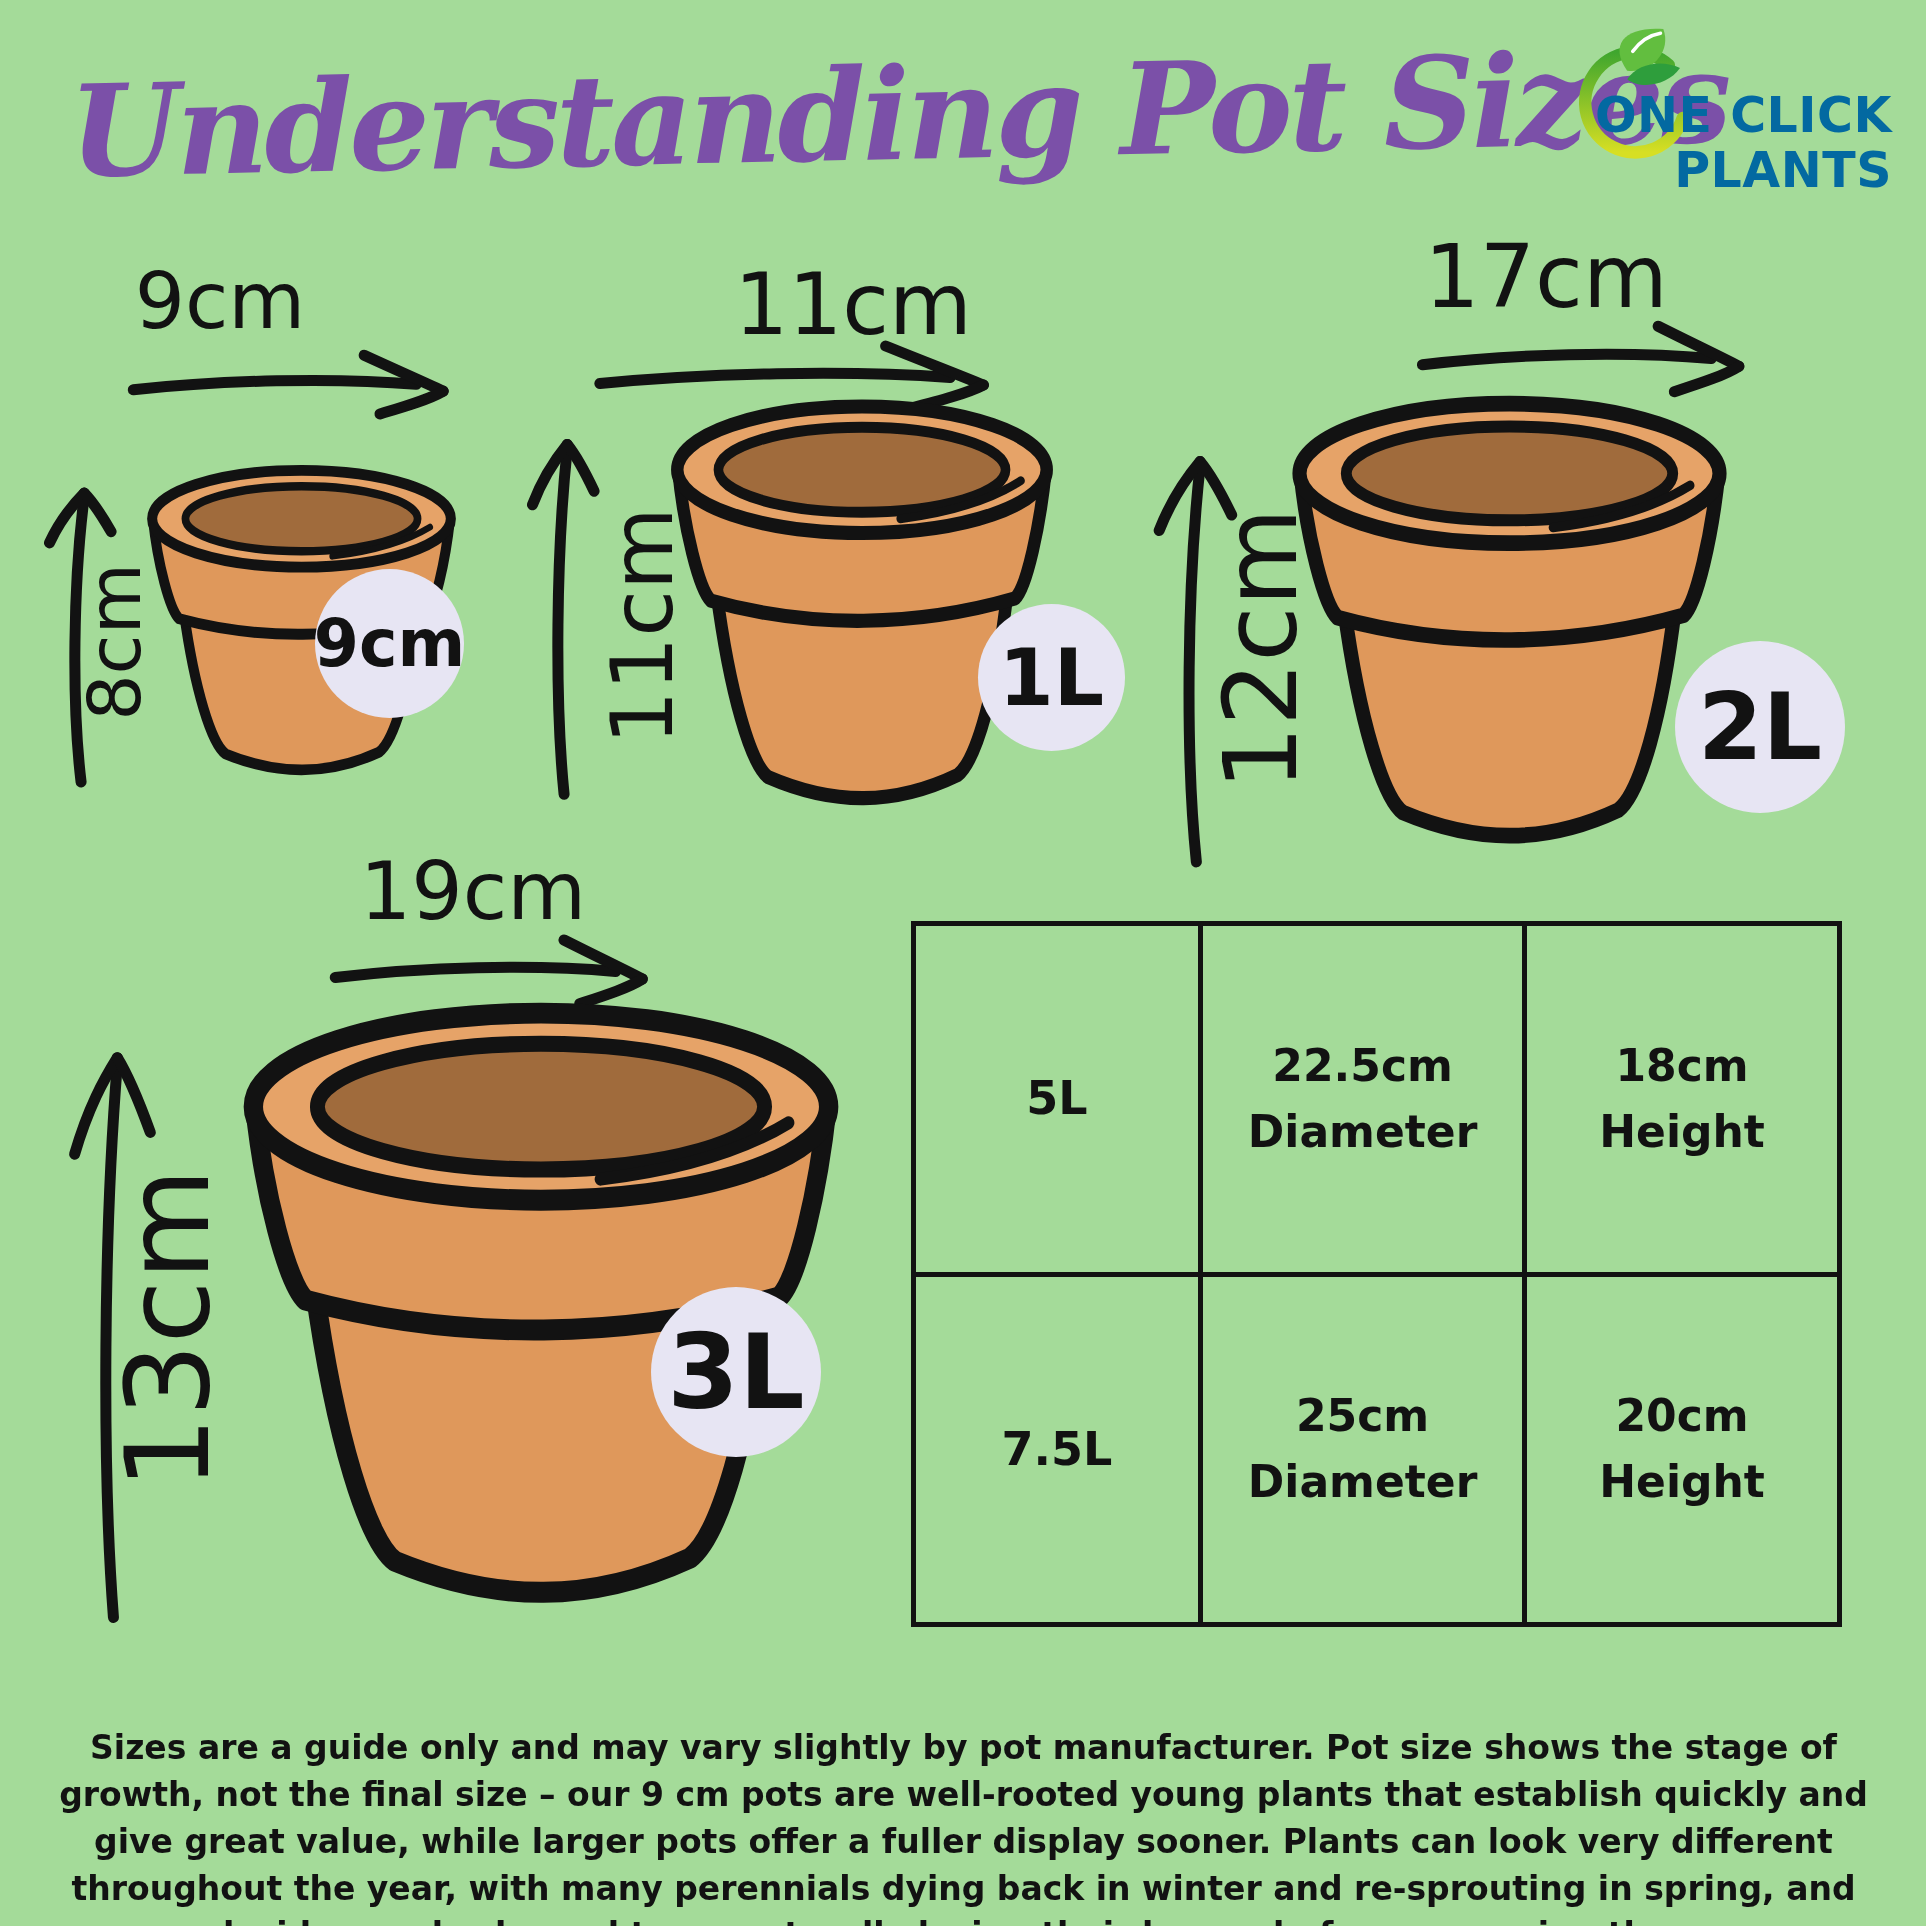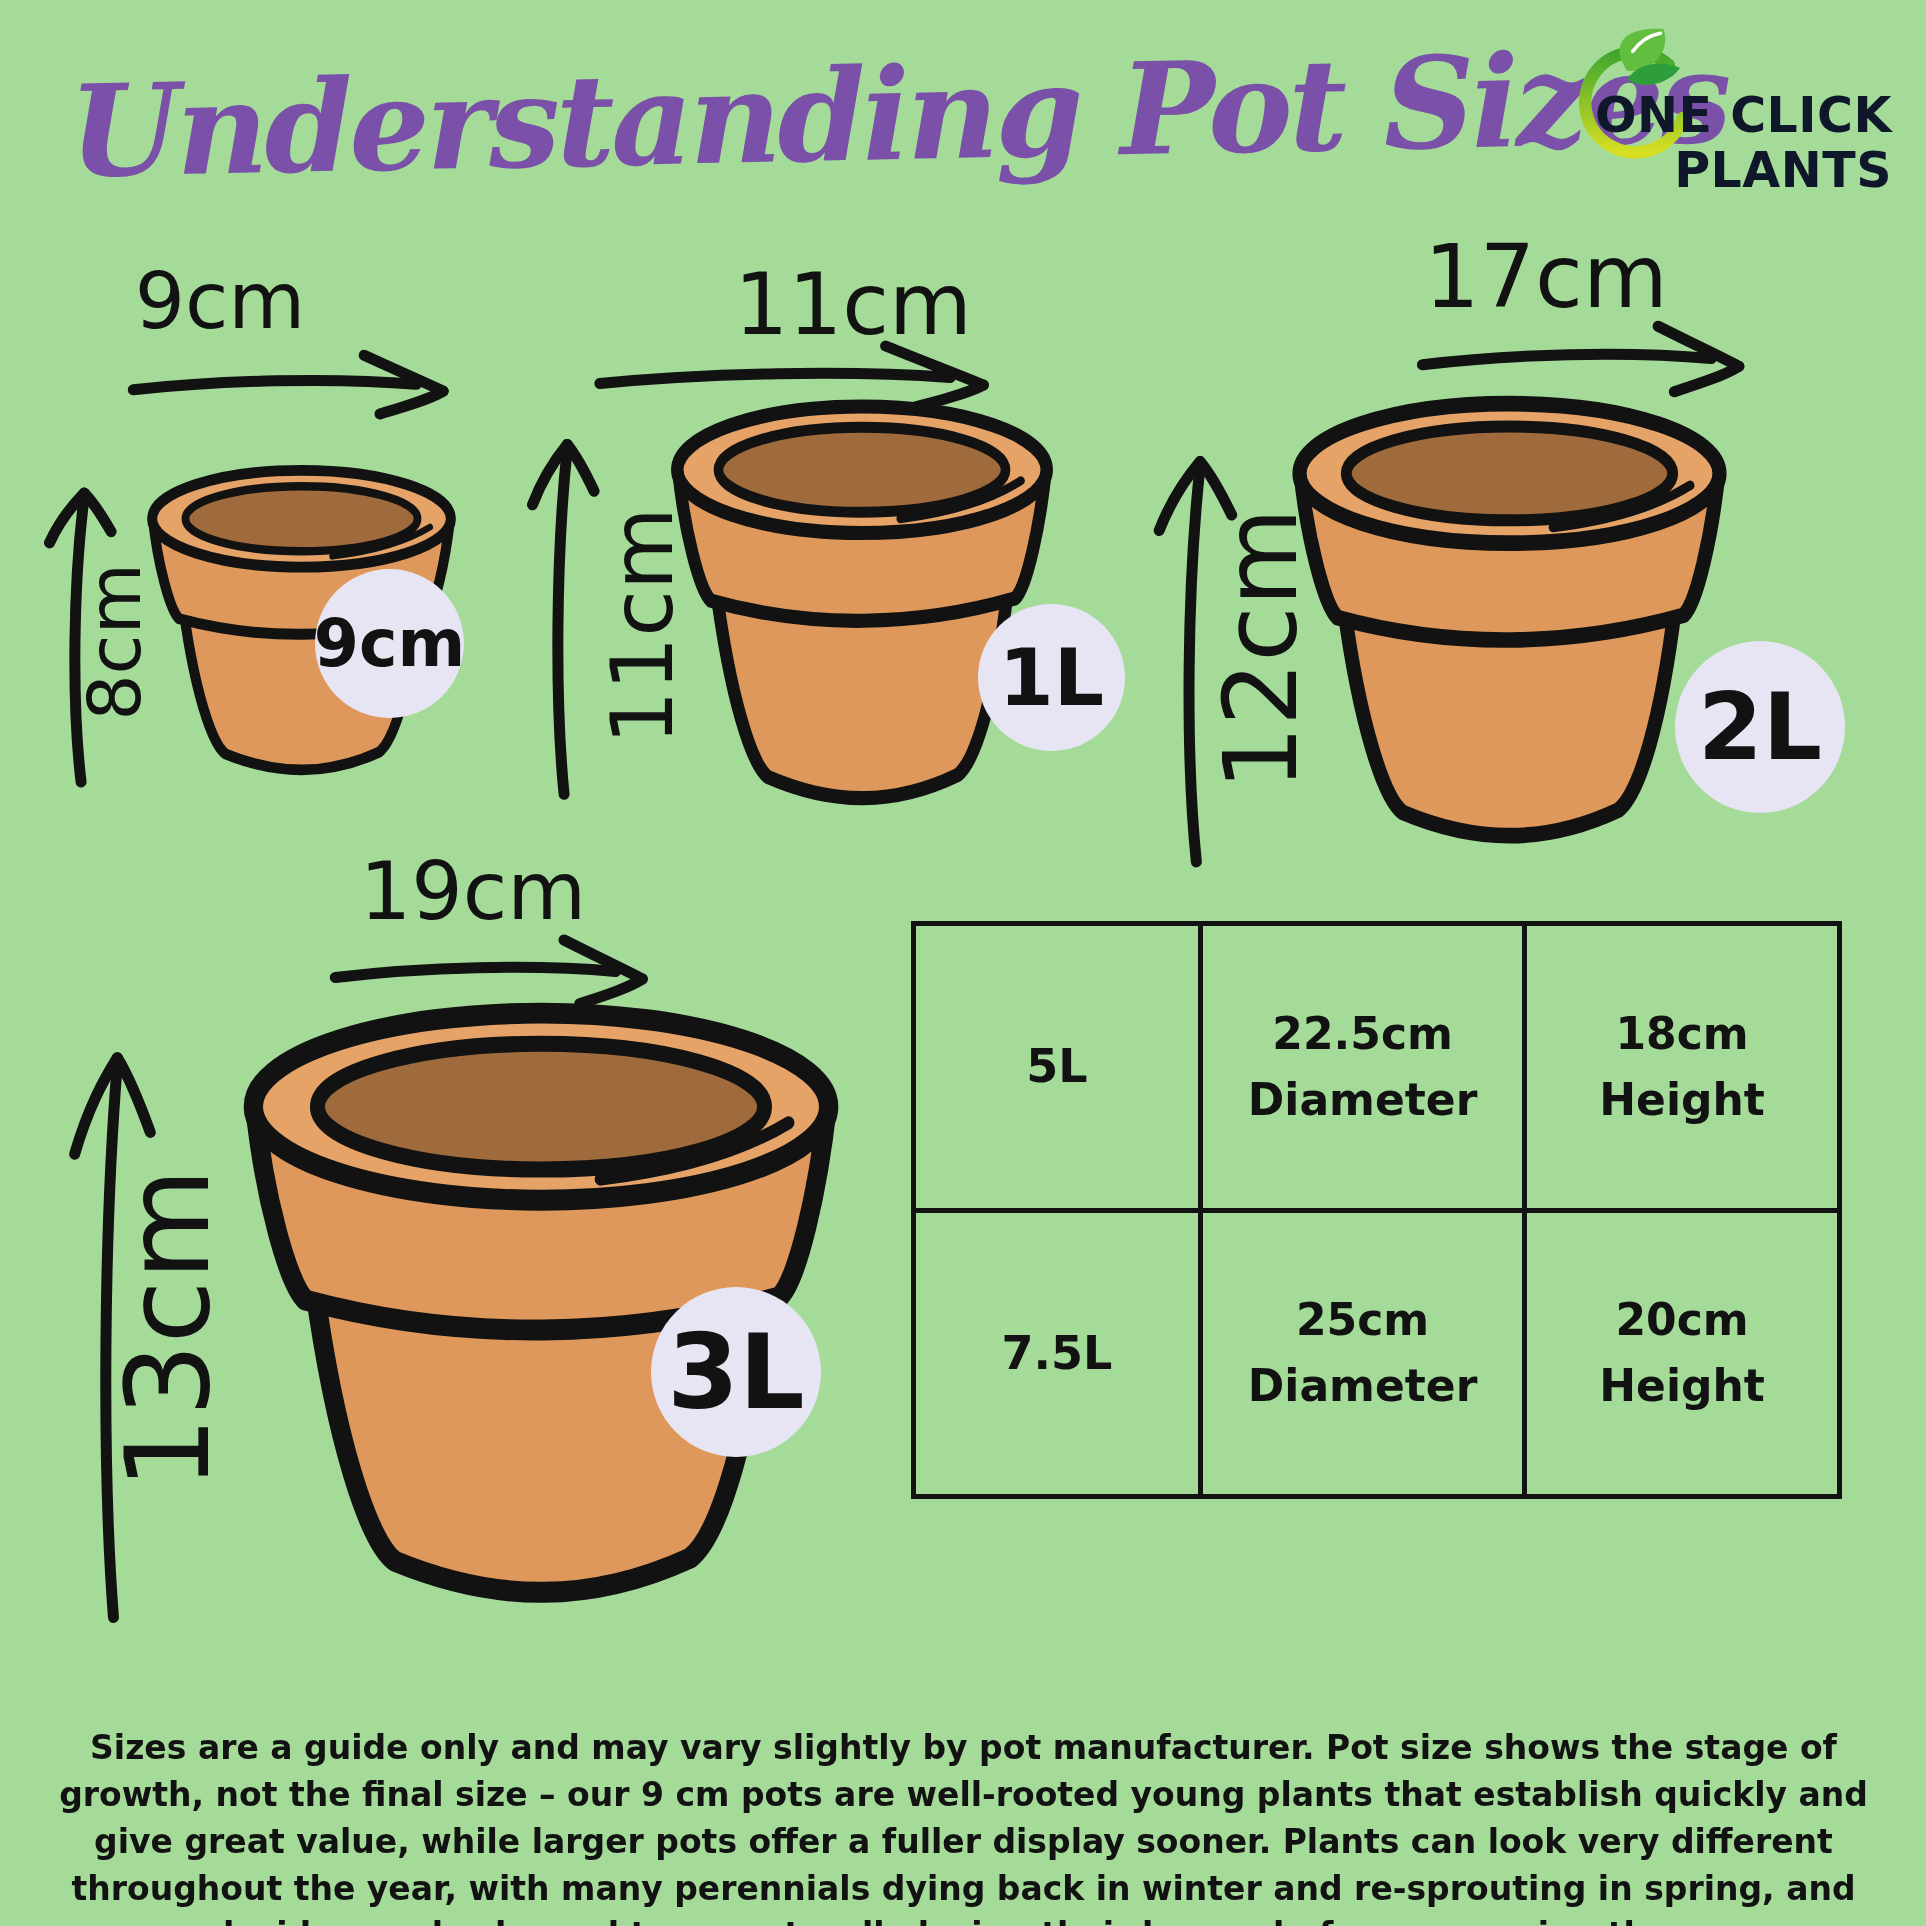--- a/index.html
+++ b/index.html
@@ -27,21 +27,21 @@
     color: #7B50A8;
     transform: rotate(-1.2deg);
     white-space: nowrap;
   }
 
   
   .logo { position: absolute; left: 1554px; top: 14px; width: 356px; height: 198px; }
   .logo-icon { position: absolute; left: 12px; top: 6px; width: 139px; height: 160px; }
   .logo-text {
     position: absolute; right: 18px; top: 75px;
-    text-align: right; color: #0f172a;
+    text-align: right; color: #0369a1;
     font-weight: bold; font-size: 49px; line-height: 1.12;
     letter-spacing: 0.5px; white-space: nowrap;
   }
 
   
   .wlabel {
     position: absolute; transform: translateX(-50%);
     color: #121212; white-space: nowrap; font-weight: normal;
   }
   .vlabel {
@@ -54,21 +54,21 @@
   }
   .badge {
     position: absolute; background: #E7E5F3; border-radius: 50%;
     display: flex; align-items: center; justify-content: center;
     color: #121212; font-weight: bold;
   }
 
   
   .size-table {
     position: absolute; left: 911px; top: 921px;
-    width: 931px; height: 578px;
+    width: 931px; height: 706px;
     border-collapse: collapse; table-layout: fixed;
   }
   .size-table td {
     border: 5px solid #121212;
     text-align: center; vertical-align: middle;
     color: #121212; font-weight: bold; font-size: 44px; line-height: 1.5;
     padding: 0;
   }
   .size-table td.vol { font-size: 46px; }
 

